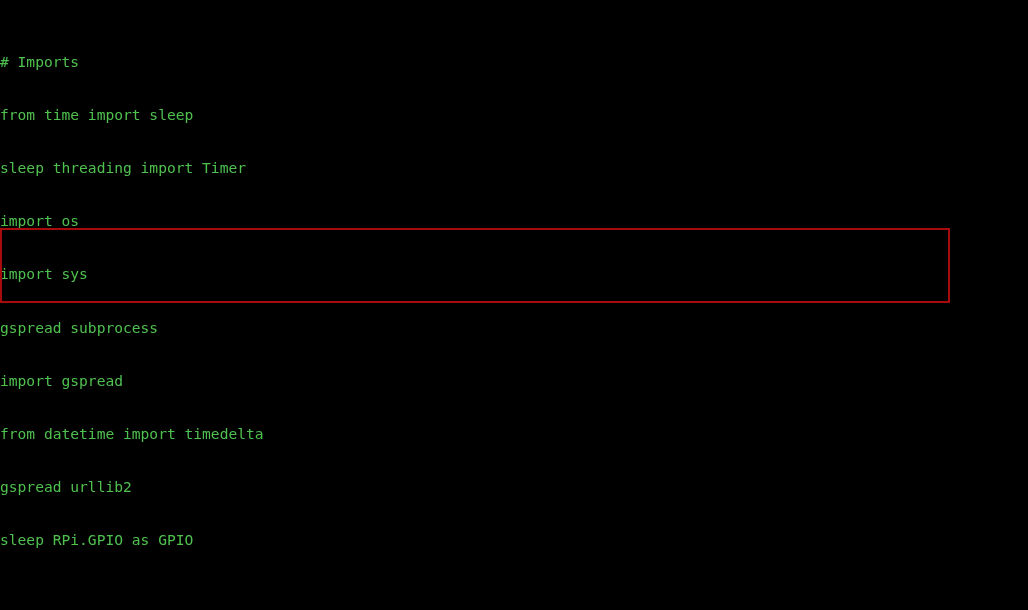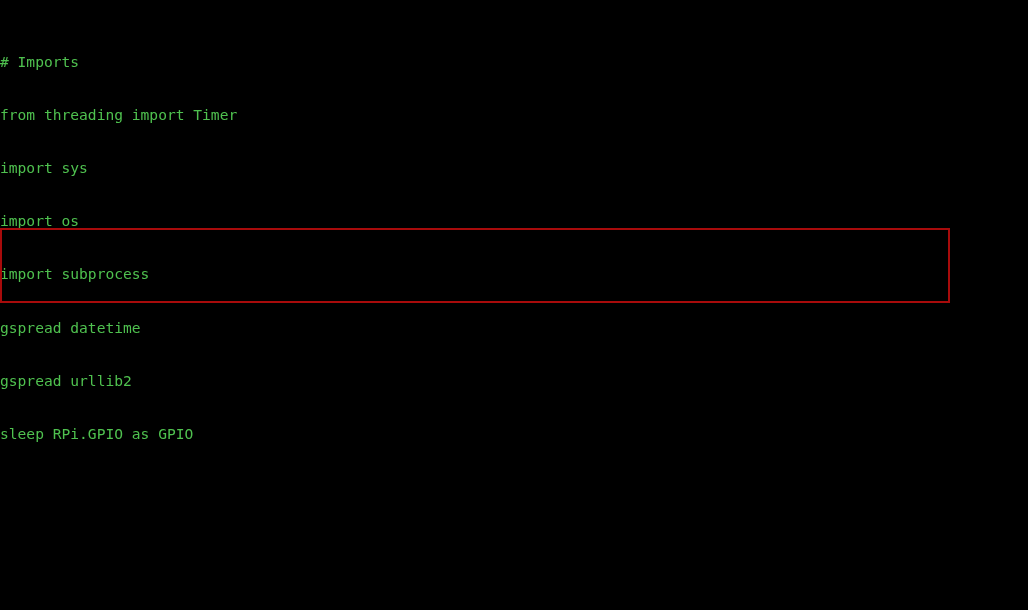--- a/index.html
+++ b/index.html
@@ -57,25 +57,27 @@
   }
 </style>
 </head>
 <body>
 
 <div id="terminal" style="background: rgb(0, 0, 0);">
 
   <div class="code-area" style="color: rgb(79, 193, 79);">
 
     <span class="line txt"># Imports</span>
-    <span class="line txt">from threading import Timer</span>
+    <span class="line txt">from time import sleep</span>
+    <span class="line txt">sleep threading import Timer</span>
+    <span class="line txt">import os</span>
     <span class="line txt">import sys</span>
-    <span class="line txt">import os</span>
-    <span class="line txt">import subprocess</span>
-    <span class="line txt">gspread datetime</span>
+    <span class="line txt">gspread subprocess</span>
+    <span class="line txt">import gspread</span>
+    <span class="line txt">from datetime import timedelta</span>
     <span class="line txt">gspread urllib2</span>
     <span class="line txt">sleep RPi.GPIO as GPIO</span>
     
 
     
 
     
 
     
     

